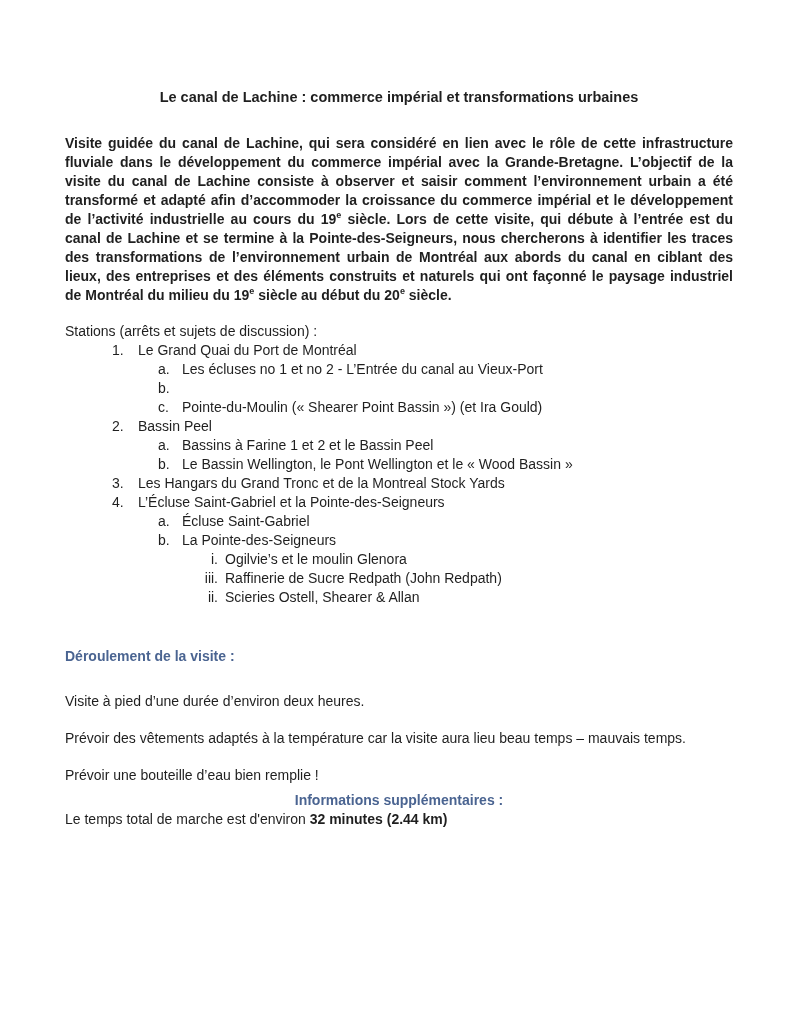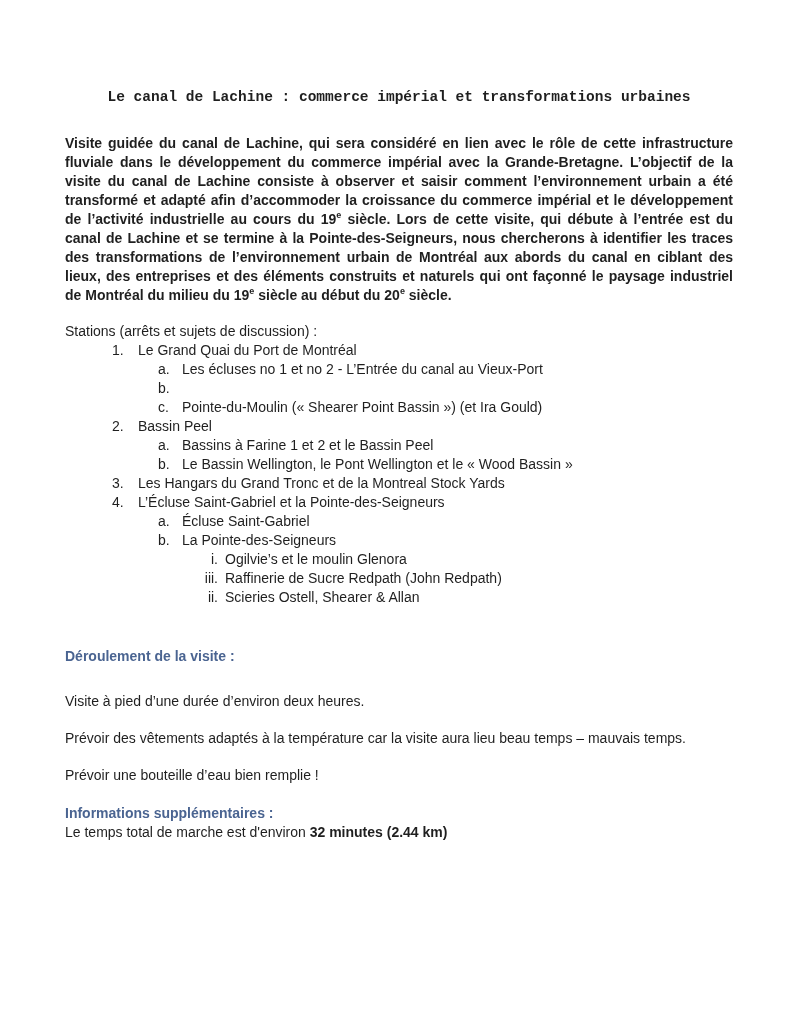--- a/index.html
+++ b/index.html
@@ -15,21 +15,20 @@
     font-size: 14px;
     line-height: 19px;
     color: #1f1f1f;
     overflow: hidden;
   }
   .title {
     font-size: 14.5px;
     font-weight: bold;
     text-align: center;
     margin: 0 0 27px 0;
-    font-family: Liberation Mono, monospace;
   }
   .intro {
     text-align: justify;
     margin: 12px 0 17px 0;
     font-weight: bold;
   }
   sup { font-size: 9px; line-height: 0; vertical-align: super; }
   .para { margin: 0; }
   .list { margin: 0; }
   .list-row { display: flex; }
@@ -42,21 +41,21 @@
   .level-3 .marker { width: 28px; text-align: right; margin-right: 7px; }
   .blue-heading {
     font-size: 14px;
     font-weight: bold;
     margin: 0;
   }
   .h-deroulement { margin-top: 40px; }
   .p-visite    { margin-top: 26px; }
   .p-vetements { margin-top: 18px; }
   .p-bouteille { margin-top: 18px; }
-  .h-info      { margin-top: 19px; }
+  .h-info      { margin-top: 6px; text-align: center; }
   .info-line   { margin-top: 0; }
   .info-line strong { font-weight: bold; }
 </style>
 </head>
 <body>
 
 <div class="page">
 
   <h1 class="title">Le canal de Lachine : commerce impérial et transformations urbaines</h1>
 

